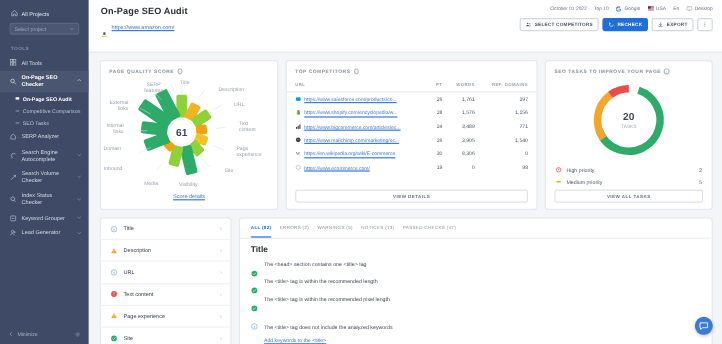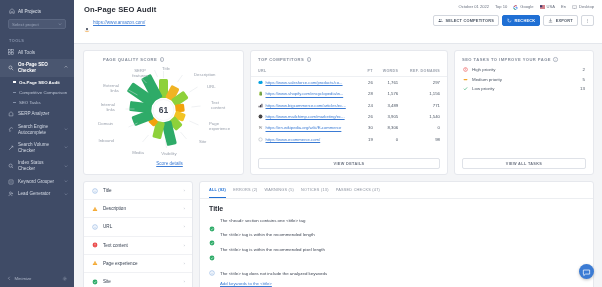--- a/index.html
+++ b/index.html
@@ -118,21 +118,21 @@
     font-weight: bold; padding: 6px 7px 0 7px;
     display: flex; align-items: center; gap: 2.5px;
   }
   .info-i {
     width: 4.4px; height: 4.4px; border-radius: 50%;
     border: 0.5px solid #b3b9c4; color: #b3b9c4;
     font-size: 3.2px; display: flex; align-items: center; justify-content: center;
     font-weight: normal;
   }
 
-  .c-score { width: 161px; height: 125px; padding-left: 12px; }
+  .c-score { width: 149px; height: 125px; }
   .radial-wrap { position: relative; width: 135px; height: 98px; }
   .score-details {
     text-align: center; font-size: 4.6px; color: #3b7bd4;
     text-decoration: underline; margin-top: 1px;
   }
 
   .c-comp { flex: 1; height: 125px; }
   .tbl { width: 100%; border-collapse: collapse; margin-top: 4px; }
   .tbl th {
     font-size: 3.6px; color: #9aa1ad; font-weight: bold; letter-spacing: 0.35px;
@@ -633,20 +633,32 @@
             </tbody>
           </table>
           <div class="wide-btn">VIEW DETAILS</div>
         </div>
 
         <div class="card c-tasks">
           <div class="card-title">
             <span>SEO TASKS TO IMPROVE YOUR PAGE</span>
             <span class="info-i">i</span>
           </div>
+          <div class="donut-wrap">
+            <svg viewBox="0 0 120 120" width="68" height="68">
+              <g transform="translate(60,60)">
+
+                <circle r="46" fill="none" stroke="#2eab68" stroke-width="11" stroke-dasharray="187.8 101.1" transform="rotate(-72)"></circle>
+                <circle r="46" fill="none" stroke="#f4a62a" stroke-width="11" stroke-dasharray="72.3 216.6" transform="rotate(-90) rotate(234)"></circle>
+                <circle r="46" fill="none" stroke="#ea4b4b" stroke-width="11" stroke-dasharray="28.9 260.0" transform="rotate(-90) rotate(324)"></circle>
+                <text x="0" y="0" text-anchor="middle" font-family="Liberation Sans, sans-serif" font-size="15" font-weight="bold" fill="#3f4654">20</text>
+                <text x="0" y="12" text-anchor="middle" font-family="Liberation Sans, sans-serif" font-size="7" fill="#a0a6b2">TASKS</text>
+              </g>
+            </svg>
+          </div>
           <div class="legend">
             <div class="lg-row">
               <span class="lgi"><svg viewBox="0 0 12 12" width="5" height="5">
                     <circle cx="6" cy="6" r="4.5" fill="none" stroke="#ea4b4b" stroke-width="1.4"></circle>
                     <path d="M6 3.5v3M6 8.2v.6" stroke="#ea4b4b" stroke-width="1.4"></path>
                   </svg></span>
               <span class="lgl">High priority</span>
               <span class="lgv">2</span>
             </div>
             <div class="lg-row">

